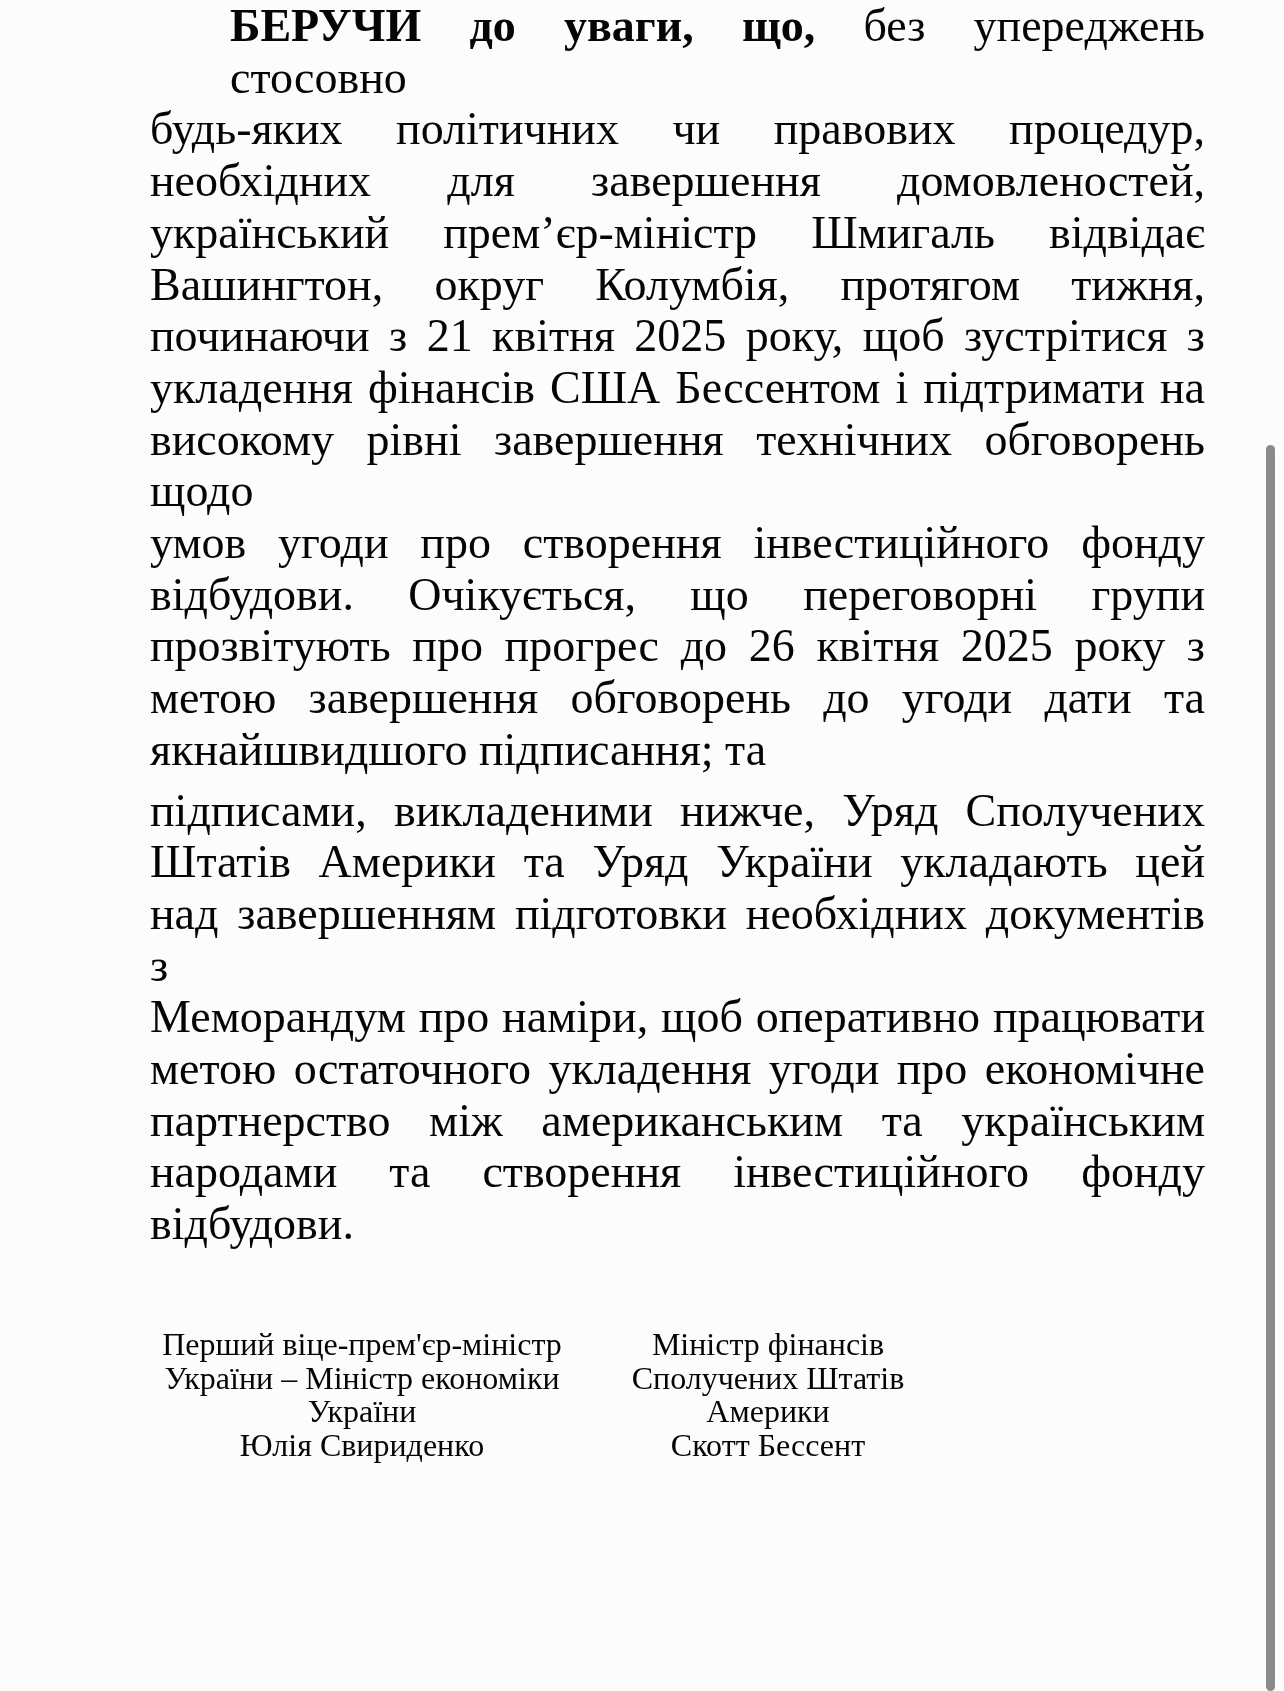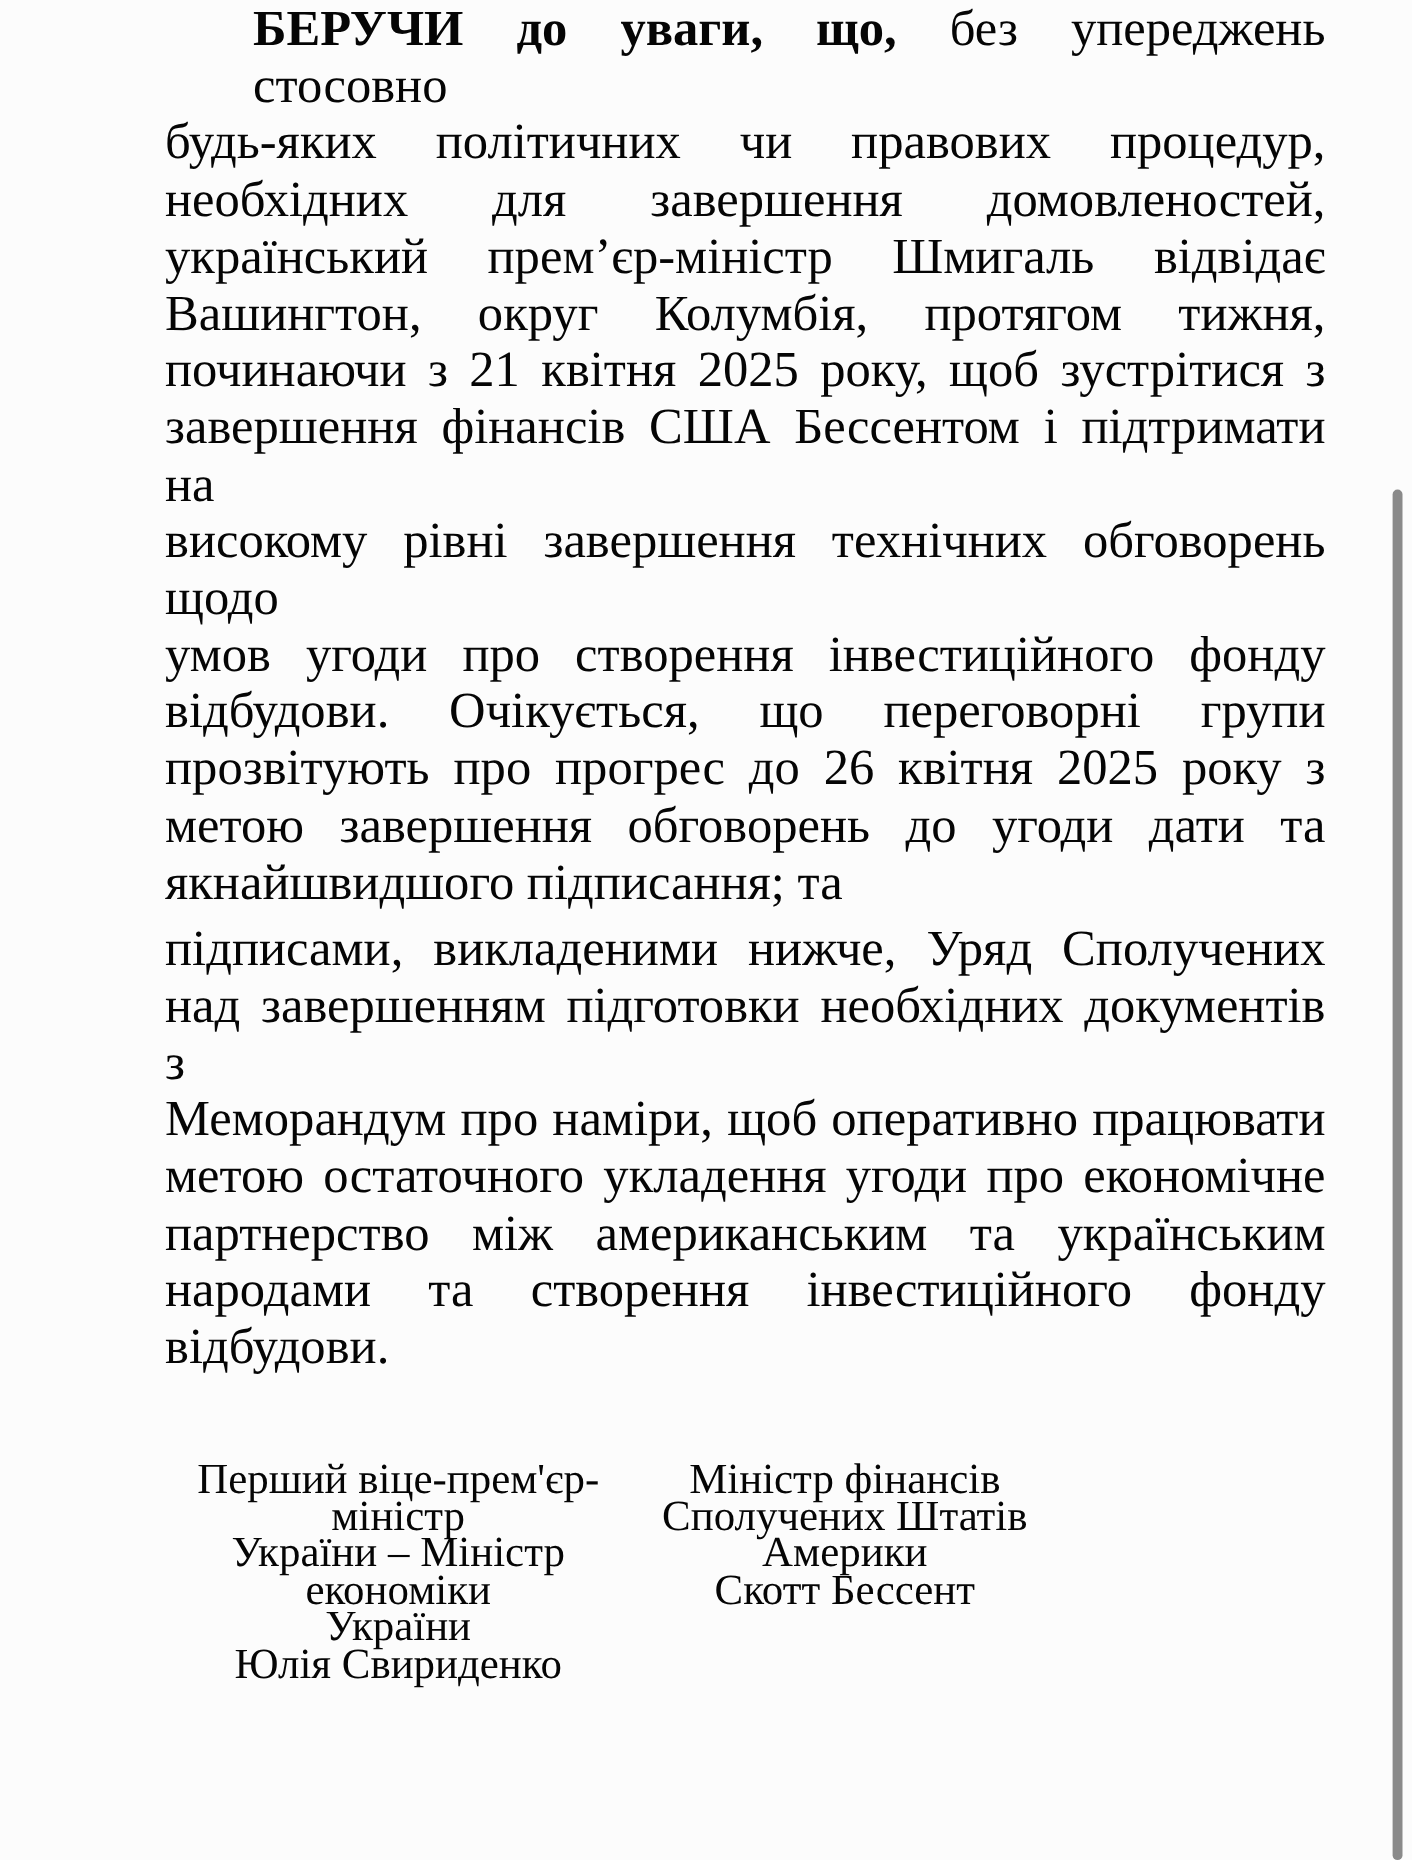--- a/index.html
+++ b/index.html
@@ -46,21 +46,21 @@
   .bold {
     font-weight: bold;
   }
   
   .signatures {
     position: absolute;
     left: 150px;
     top: 1328px;
     width: 812px;
     display: flex;
-    font-size: 39px;
+    font-size: 32px;
     line-height: 33.5px;
   }
   .sig-col {
     text-align: center;
   }
   .sig-col.left  { width: 424px; }
   .sig-col.right { width: 388px; }
   
   .scrollbar-thumb {
     position: absolute;
@@ -76,30 +76,31 @@
 
 <div class="page">
   <div class="body-text">
       <div class="paragraph">
         <div class="line indent"><span class="bold">БЕРУЧИ до уваги, що,</span> без упереджень стосовно</div>
         <div class="line">будь-яких політичних чи правових процедур,</div>
         <div class="line">необхідних для завершення домовленостей,</div>
         <div class="line">український прем’єр-міністр Шмигаль відвідає</div>
         <div class="line">Вашингтон, округ Колумбія, протягом тижня,</div>
         <div class="line">починаючи з 21 квітня 2025 року, щоб зустрітися з</div>
-        <div class="line">завершення фінансів США Бессентом і підтримати на</div>
+        <div class="line">укладення фінансів США Бессентом і підтримати на</div>
         <div class="line">високому рівні завершення технічних обговорень щодо</div>
         <div class="line">умов угоди про створення інвестиційного фонду</div>
         <div class="line">відбудови. Очікується, що переговорні групи</div>
         <div class="line">прозвітують про прогрес до 26 квітня 2025 року з</div>
         <div class="line">метою завершення обговорень до угоди дати та</div>
         <div class="line last">якнайшвидшого підписання; та</div>
       </div>
       <div class="paragraph">
         <div class="line">підписами, викладеними нижче, Уряд Сполучених</div>
+        <div class="line">Штатів Америки та Уряд України укладають цей</div>
         <div class="line">над завершенням підготовки необхідних документів з</div>
         <div class="line">Меморандум про наміри, щоб оперативно працювати</div>
         <div class="line">метою остаточного укладення угоди про економічне</div>
         <div class="line">партнерство між американським та українським</div>
         <div class="line">народами та створення інвестиційного фонду</div>
         <div class="line last">відбудови.</div>
       </div>
     </div>
   <div class="signatures">
     <div class="sig-col left">

